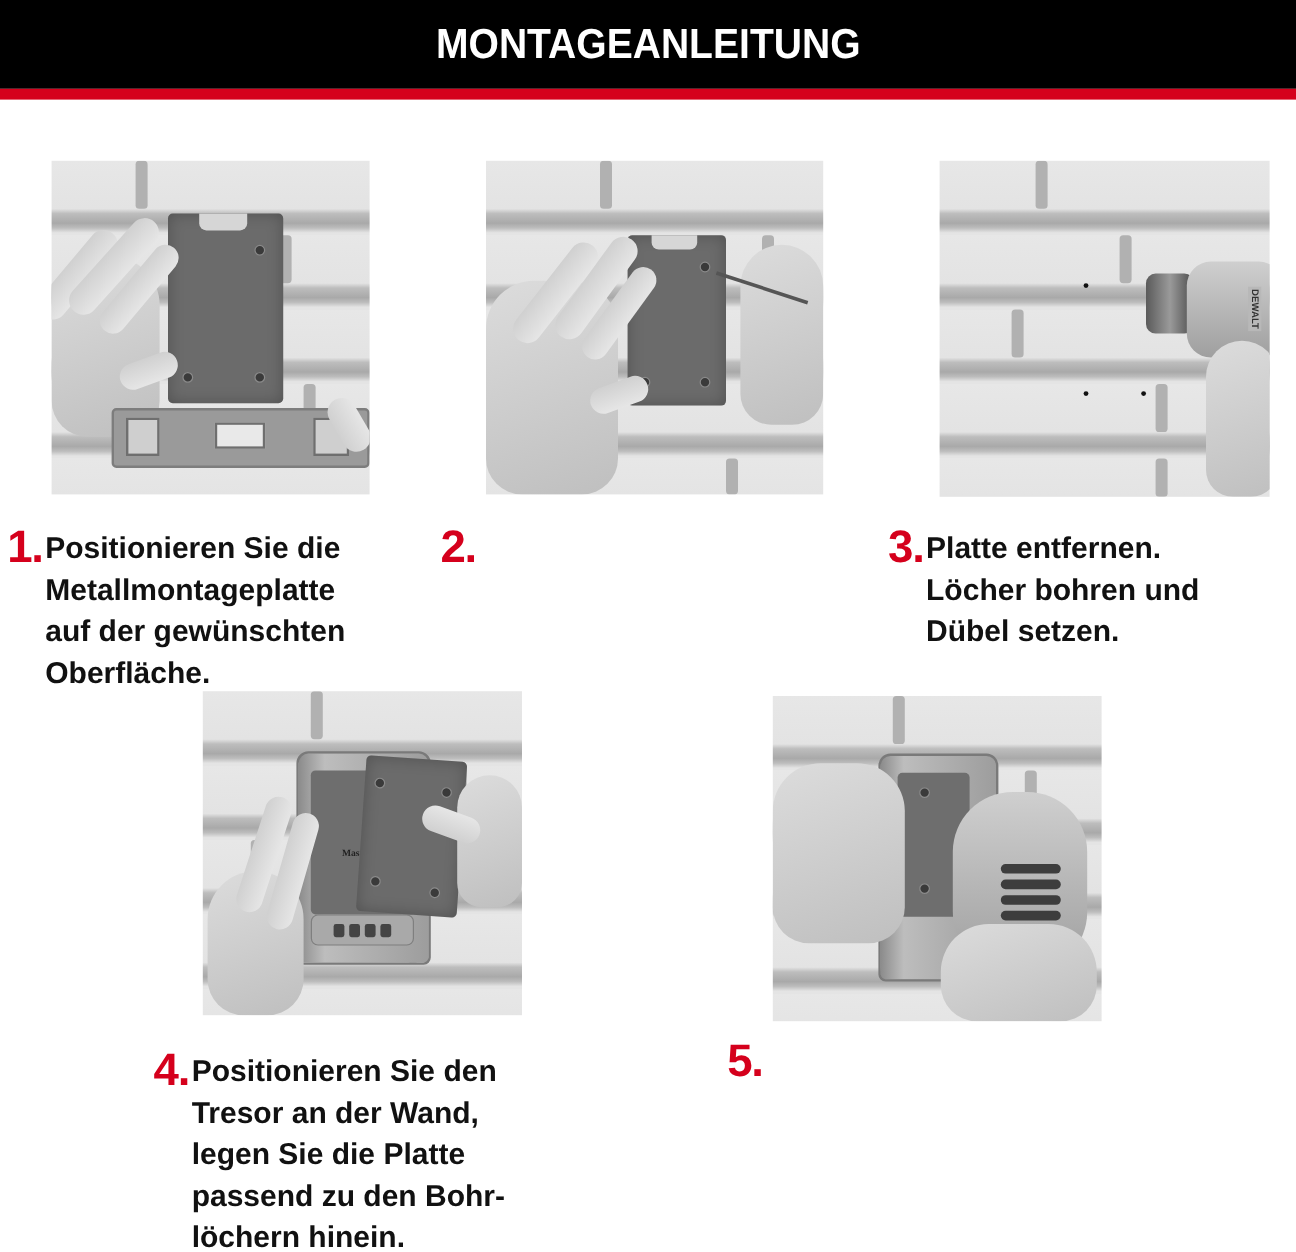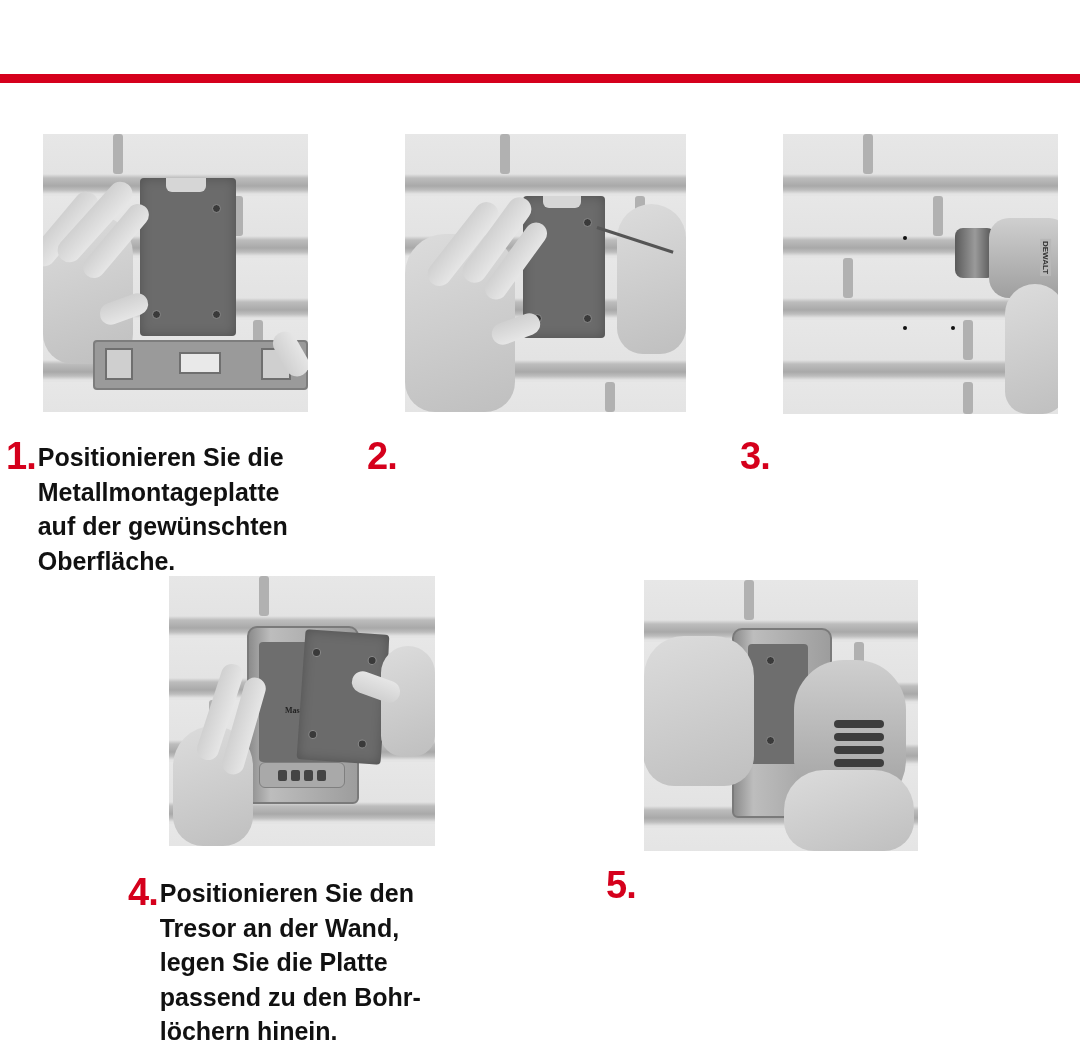--- a/index.html
+++ b/index.html
@@ -107,20 +107,23 @@
     .step-text {
       color: #111111; font-weight: bold; font-size: 25px; line-height: 34.5px;
       white-space: pre-line; margin-top: 0px;
     }
   </style>
 </head>
 <body>
 
 <div class="page">
 
+  <div class="header">
+    <h1 class="header-title">MONTAGEANLEITUNG</h1>
+  </div>
   <div class="header-stripe"></div>
 
   <div class="photo" style="left:43px; top:134px; width:265px; height:278px;" aria-label="hands-holding-mounting-plate-with-spirit-level-on-brick-wall">
     <div class="brick-v" style="left:70px; top:0; height:40px;"></div>
     <div class="brick-v" style="left:190px; top:62px; height:40px;"></div>
     <div class="brick-v" style="left:60px; top:124px; height:40px;"></div>
     <div class="brick-v" style="left:210px; top:186px; height:40px;"></div>
     <div class="plate" style="left:97px; top:44px; width:96px; height:158px;">
       <div class="plate-notch" style="left:26px; top:0; width:40px; height:14px;"></div>
       <div class="hole" style="left:72px; top:26px;"></div>
@@ -231,20 +234,23 @@
 auf der gewünschten
 Oberfläche.</span>
   </div>
 
   <div class="step" style="left:367px; top:440px;">
     <span class="step-num">2.</span>
   </div>
 
   <div class="step" style="left:740px; top:440px;">
     <span class="step-num">3.</span>
+    <span class="step-text">Platte entfernen.
+Löcher bohren und
+Dübel setzen.</span>
   </div>
 
   <div class="step" style="left:128px; top:876px;">
     <span class="step-num">4.</span>
     <span class="step-text">Positionieren Sie den
 Tresor an der Wand,
 legen Sie die Platte
 passend zu den Bohr-
 löchern hinein.</span>
   </div>

